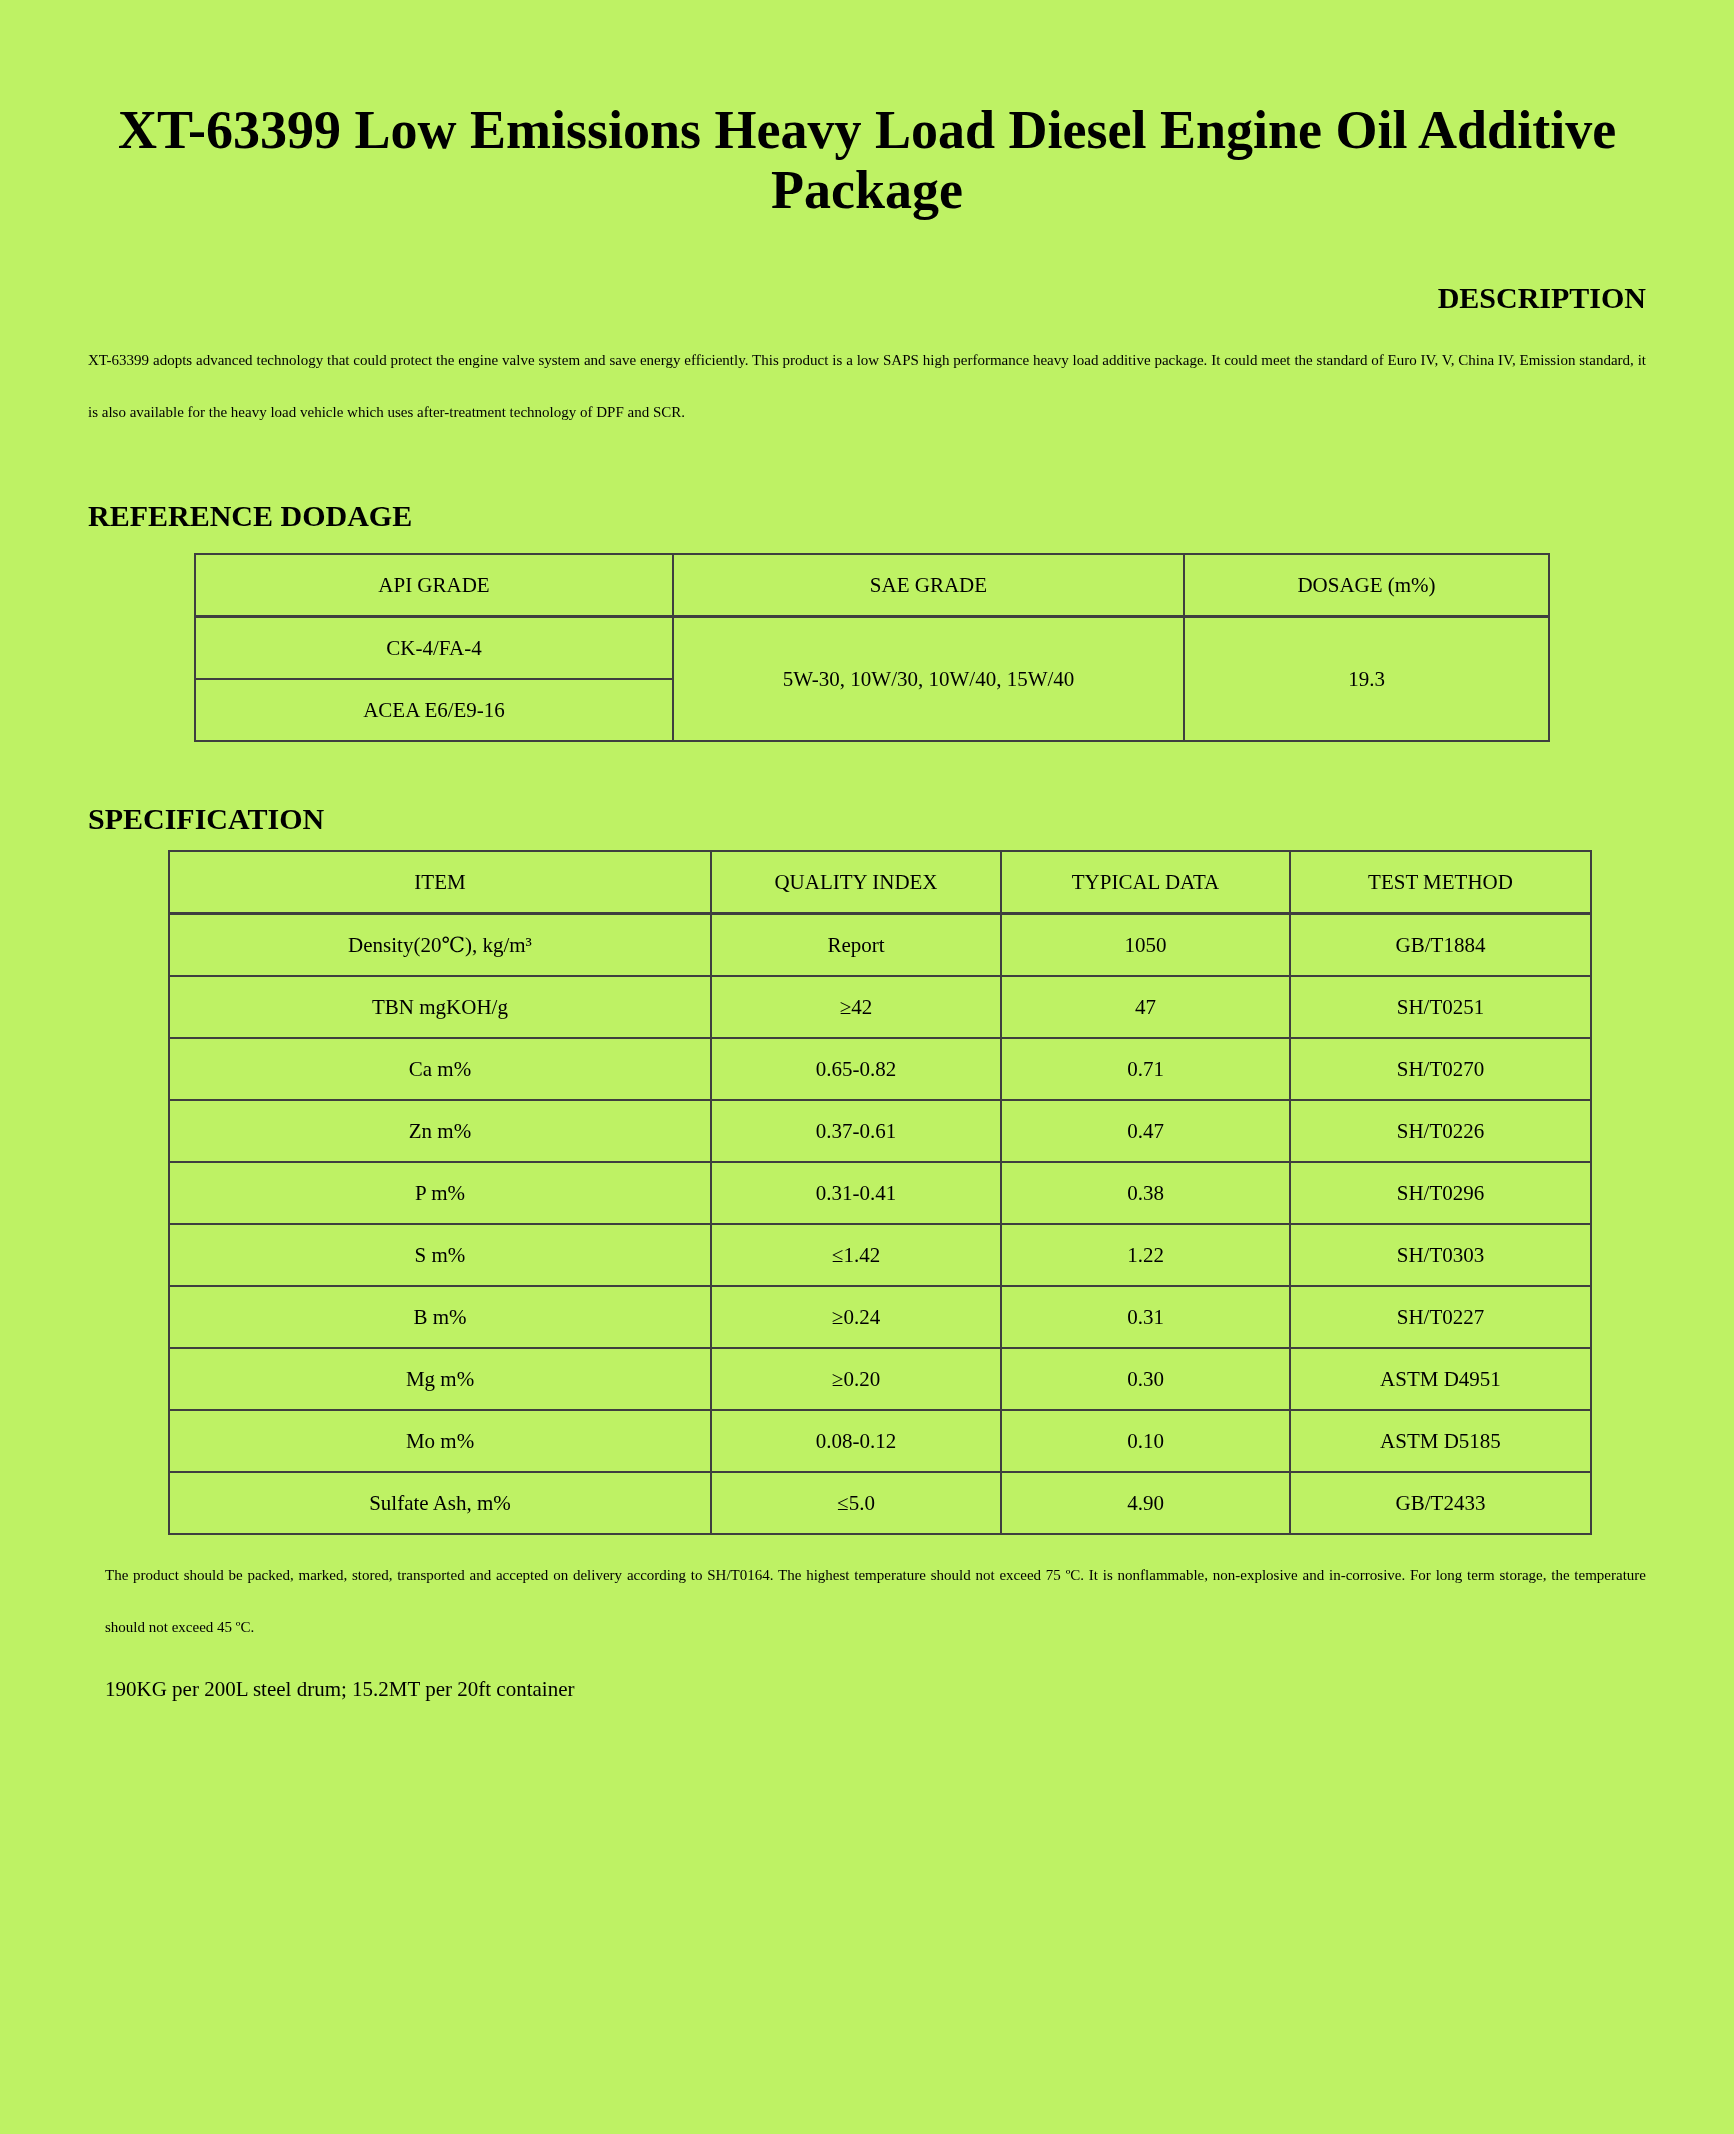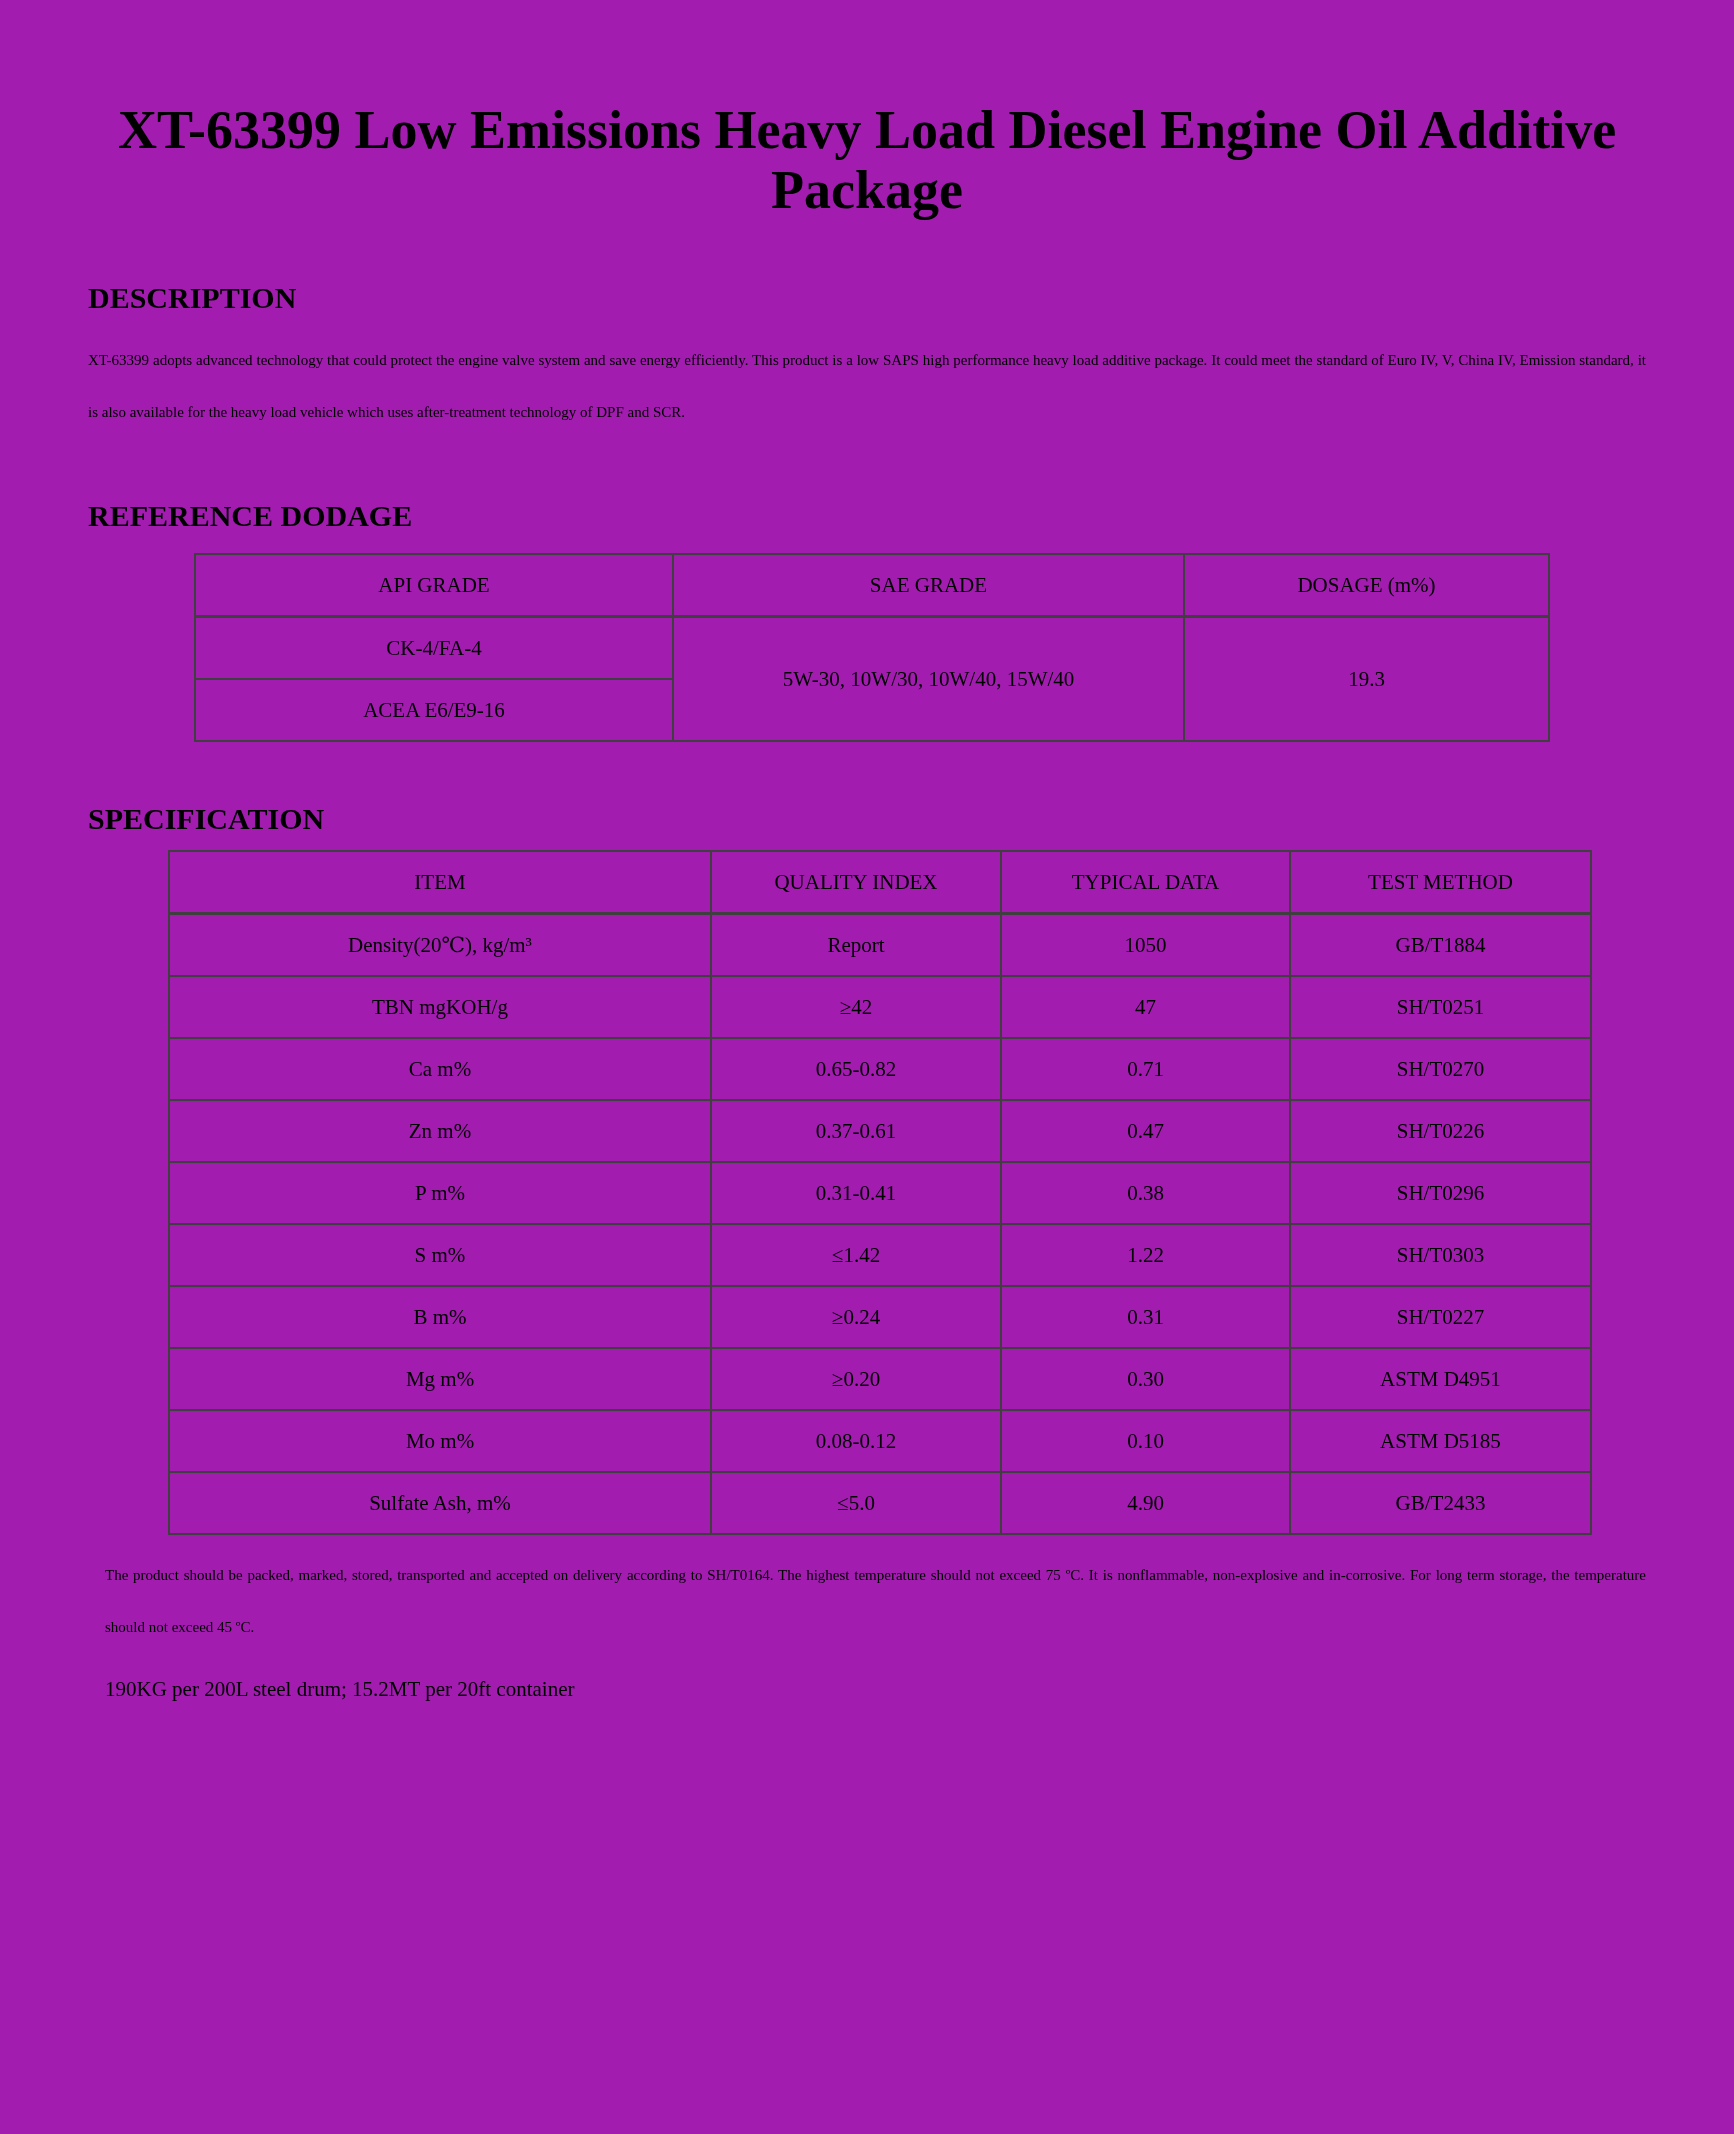--- a/index.html
+++ b/index.html
@@ -6,40 +6,40 @@
     margin: 0;
     padding: 0;
     background: #ffffff;
   }
   .page {
     position: relative;
     width: 1734px;
     height: 2134px;
     box-sizing: border-box;
     padding: 100px 88px 0 88px;
-    background: #a21caf;
+    background: #bef264;
     color: #000000;
     font-family: "Liberation Serif", "DejaVu Serif", serif;
     overflow: hidden;
   }
   .doc-title {
     margin: 0;
     font-size: 54px;
     line-height: 60px;
     font-weight: bold;
     text-align: center;
     letter-spacing: 0px;
   }
   h2.sec-heading {
     margin: 0;
     font-size: 30px;
     line-height: 36px;
     font-weight: bold;
   }
-  .sec-description .sec-heading   { margin-top: 60px; }
+  .sec-description .sec-heading   { margin-top: 60px; text-align: right; }
   .sec-reference .sec-heading     { margin-top: 60px; }
   .sec-specification .sec-heading { margin-top: 59px; }
   .sec-storage .sec-heading       { margin-top: 58px; }
   .sec-package .sec-heading       { margin-top: 64px; }
 
   .sec-storage, .sec-package { padding-left: 17px; }
 
   p.body-para {
     margin: 18px 0 0 0;
     font-size: 15px;

